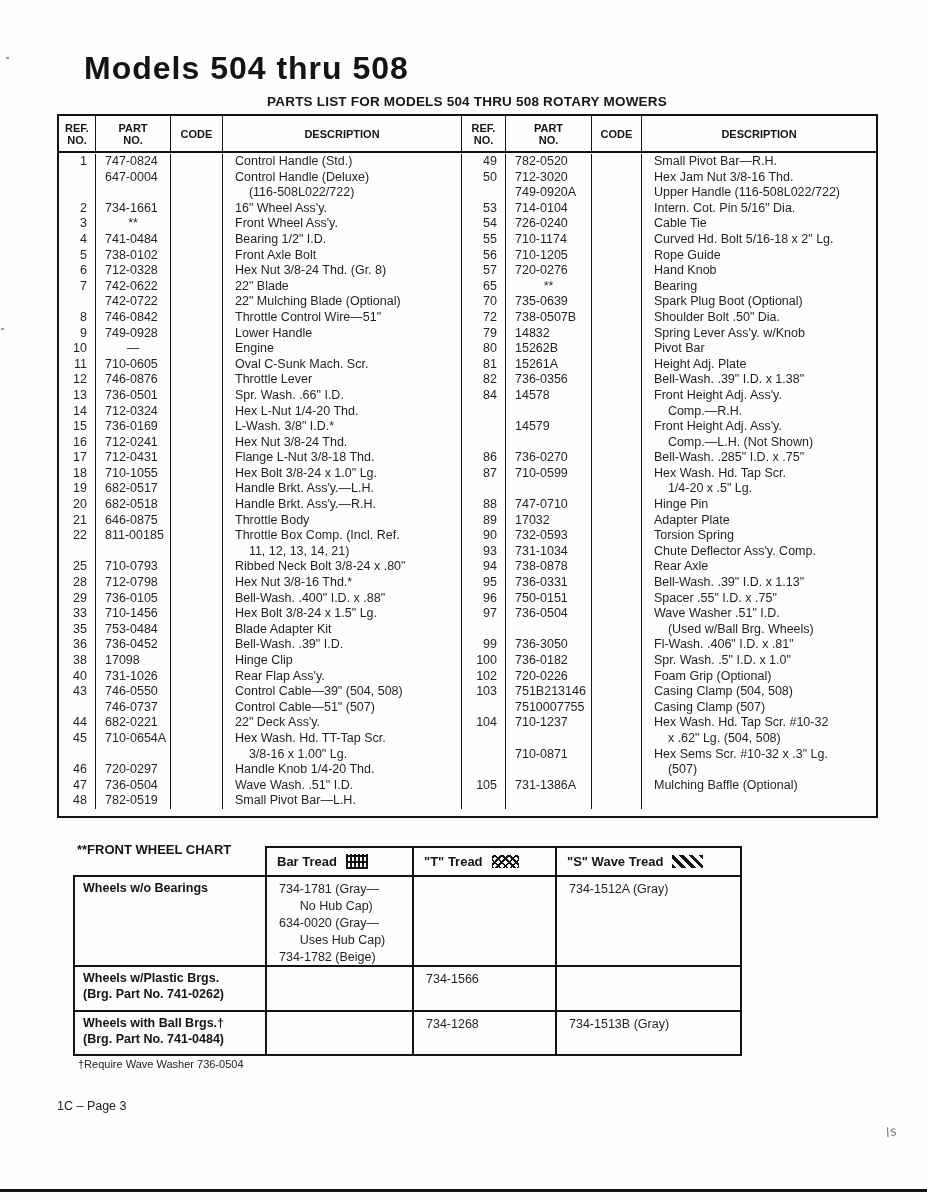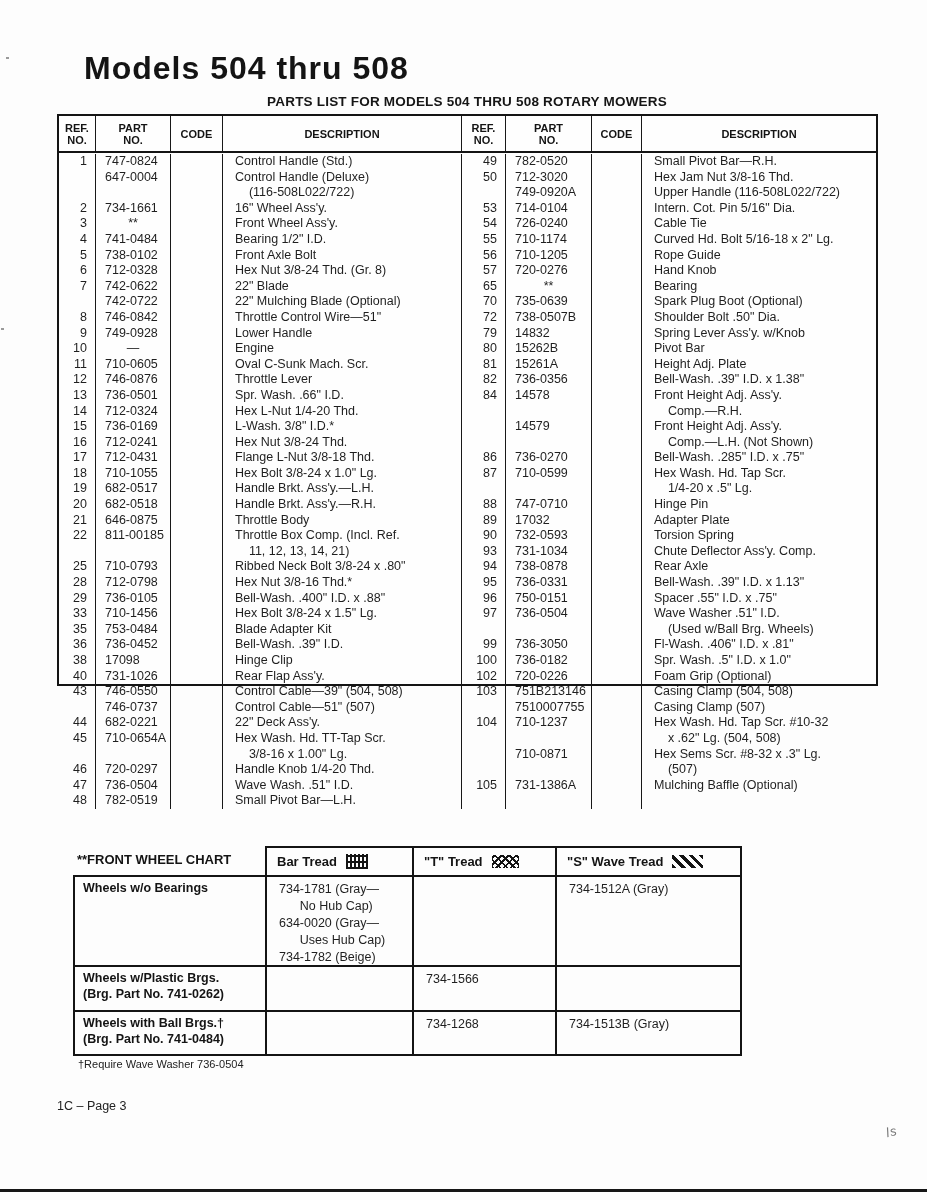--- a/index.html
+++ b/index.html
@@ -12,21 +12,21 @@
   .doc-title{
     position:absolute;left:84px;top:50px;font-size:32px;font-weight:bold;
     letter-spacing:1px;color:#141414;
   }
   .doc-subtitle{
     position:absolute;left:57px;top:94px;width:820px;text-align:center;
     font-size:13.5px;font-weight:bold;color:#161616;letter-spacing:.2px;
   }
   
   .parts-table{
-    position:absolute;left:57px;top:114px;width:821px;height:572px;
+    position:absolute;left:57px;top:114px;width:821px;height:704px;
     border:2px solid #141414;box-sizing:border-box;background:#fefefe;
   }
   .thead{display:flex;height:37px;border-bottom:2px solid #141414;box-sizing:border-box;}
   .hcell{
     box-sizing:border-box;border-right:1px solid #181818;
     display:flex;align-items:center;justify-content:center;text-align:center;
     font-size:11px;font-weight:bold;line-height:12px;white-space:pre-line;color:#141414;
   }
   .tbody{padding-top:1px;}
   .trow{display:flex;height:15.6px;}
@@ -44,21 +44,21 @@
   
   .wheel-chart{
     position:absolute;left:73px;top:846px;width:669px;
     display:grid;grid-template-columns:194px 147px 143px 185px;
     grid-template-rows:31px 90px 45px 44px;box-sizing:border-box;
     font-size:12.5px;
   }
   .wc-cell{box-sizing:border-box;border-right:2px solid #141414;border-bottom:2px solid #141414;}
   .wc-title{
     border-right:2px solid #141414;border-bottom:2px solid #141414;
-    display:flex;align-items:flex-end;padding:0 0 8px 4px;
+    display:flex;align-items:flex-end;padding:0 0 18px 4px;
     font-weight:bold;font-size:13px;color:#141414;
   }
   .wc-head{
     border-top:2px solid #141414;display:flex;align-items:center;
     padding-left:10px;font-weight:bold;font-size:13px;color:#141414;gap:9px;
   }
   .wc-label{
     border-left:2px solid #141414;font-weight:bold;
     padding:3px 4px 0 8px;white-space:pre-line;line-height:16px;color:#141414;
   }
@@ -496,21 +496,21 @@
           <span class="cell col7 desc">    x .62" Lg. (504, 508)</span>
         </div>
         <div class="trow">
           <span class="cell col0 ref"></span>
           <span class="cell col1 part"></span>
           <span class="cell col2 code"></span>
           <span class="cell col3 desc">    3/8-16 x 1.00" Lg.</span>
           <span class="cell col4 ref"></span>
           <span class="cell col5 part">710-0871</span>
           <span class="cell col6 code"></span>
-          <span class="cell col7 desc">Hex Sems Scr. #8-32 x .3" Lg.</span>
+          <span class="cell col7 desc">Hex Sems Scr. #10-32 x .3" Lg.</span>
         </div>
         <div class="trow">
           <span class="cell col0 ref">46</span>
           <span class="cell col1 part">720-0297</span>
           <span class="cell col2 code"></span>
           <span class="cell col3 desc">Handle Knob 1/4-20 Thd.</span>
           <span class="cell col4 ref"></span>
           <span class="cell col5 part"></span>
           <span class="cell col6 code"></span>
           <span class="cell col7 desc">    (507)</span>

